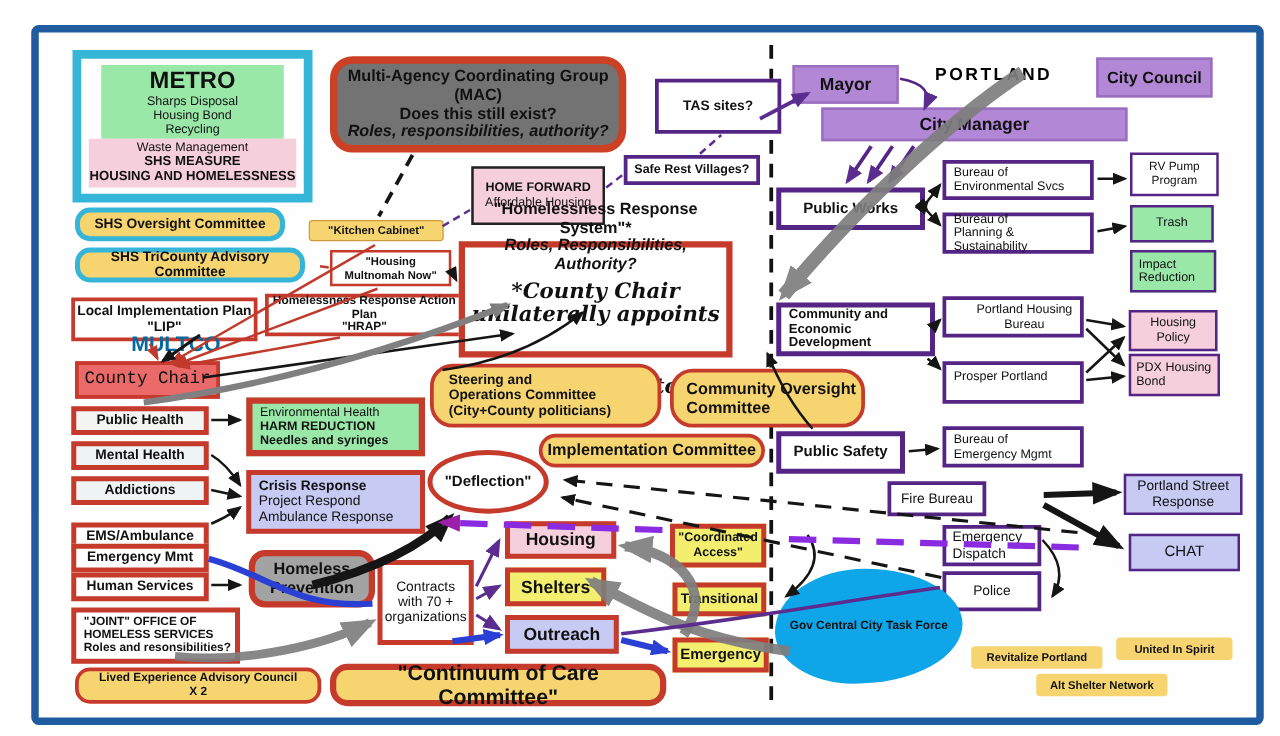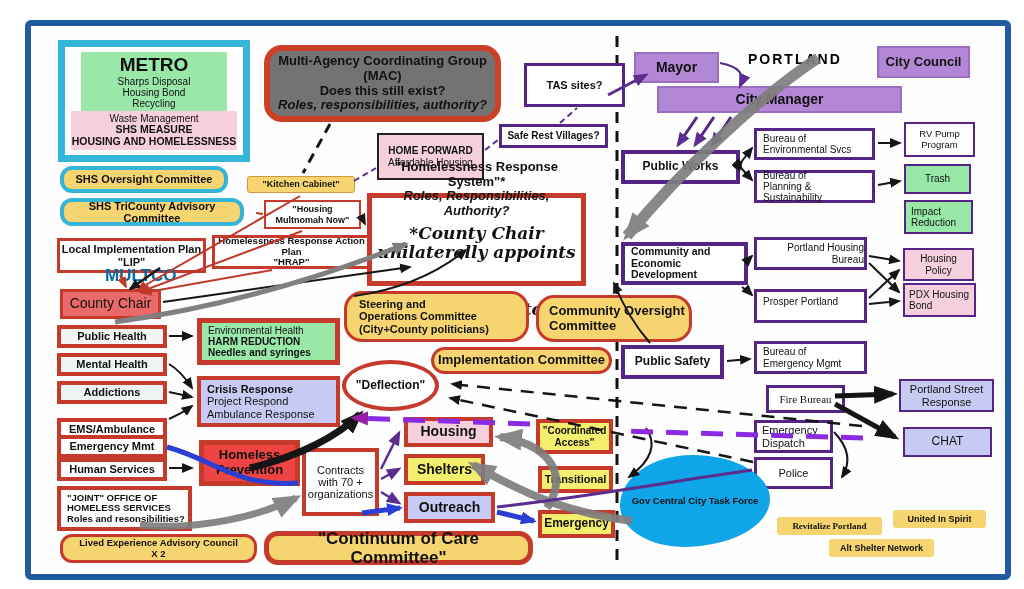--- a/index.html
+++ b/index.html
@@ -98,21 +98,21 @@
   </div>
 
   <div class="bx red5 s13" style="left:367px;top:193px;width:219px;height:93px;">
     <div class="b">"Homelessness Response System"*</div>
     <div class="b it">Roles, Responsibilities, Authority?</div>
     <div class="script" style="margin-top:5px;">*County Chair unilaterally appoints</div>
     <div class="script" style="align-self:flex-start;margin-left:52px;margin-top:38px;">HRS Director</div>
   </div>
 
   <div class="lbl s17" style="left:105px;top:266px;color:#0369a1;">MULTCO</div>
-  <div class="bx s14" style="left:60px;top:289px;width:101px;height:30px;background:#ea6a6a;border:3px solid #c63a2c;">
+  <div class="bx s14" style="left:60px;top:289px;width:116px;height:30px;background:#ea6a6a;border:3px solid #c63a2c;font-family:Liberation Mono, monospace;">
       <div>County Chair</div>
     </div>
 
   <div class="bx red4 b s11" style="left:57px;top:325px;width:110px;height:23px;background:#f2f5f2;">
       <div>Public Health</div>
     </div>
   <div class="bx red4 b s11" style="left:57px;top:353px;width:110px;height:23px;background:#eef3f4;">
       <div>Mental Health</div>
     </div>
   <div class="bx red4 b s11" style="left:57px;top:381px;width:110px;height:23px;background:#eef3f4;">
@@ -131,21 +131,21 @@
   <div class="bx grn red5 s10" style="left:197px;top:318px;width:143px;height:47px;align-items:flex-start;padding-left:6px;text-align:left;">
     <div>Environmental Health</div>
     <div class="b">HARM  REDUCTION</div>
     <div class="b">Needles and syringes</div>
   </div>
   <div class="bx peri red4 s11" style="left:197px;top:376px;width:143px;height:51px;align-items:flex-start;padding-left:6px;text-align:left;">
     <div class="b">Crisis Response</div>
     <div>Project Respond</div>
     <div>Ambulance Response</div>
   </div>
-  <div class="bx red5 b s13" style="left:199px;top:440px;width:101px;height:46px;background:#ef4444;">
+  <div class="bx red5 b s13" style="left:199px;top:440px;width:101px;height:46px;background:#a3a3a3;border-radius:13px;">
     <div>Homeless</div>
       <div>Prevention</div>
   </div>
 
   <div class="bx red4 b s95" style="left:57px;top:486px;width:135px;height:45px;align-items:flex-start;padding-left:6px;text-align:left;">
     <div>"JOINT" OFFICE OF</div>
     <div>HOMELESS SERVICES</div>
     <div>Roles and resonsibilities?</div>
   </div>
   <div class="bx gold rnd b s95" style="left:60px;top:534px;width:197px;height:29px;border:3px solid #c63a2c;">
@@ -231,21 +231,21 @@
     </div>
   <div class="bx grn purb2 s10" style="left:904px;top:200px;width:69px;height:34px;align-items:flex-start;padding-left:5px;text-align:left;">
     <div>Impact</div>
       <div>Reduction</div>
   </div>
 
   <div class="bx purb3 b s105" style="left:621px;top:242px;width:127px;height:43px;border-width:4px;align-items:flex-start;padding-left:6px;text-align:left;">
     <div>Community and</div>
       <div>Economic Development</div>
   </div>
-  <div class="bx purb3 s10" style="left:754px;top:237px;width:113px;height:33px;align-items:flex-end;padding-left:18px;text-align:left;">
+  <div class="bx purb3 s10" style="left:754px;top:237px;width:113px;height:33px;align-items:center;padding-left:18px;text-align:left;">
     <div>Portland Housing</div>
       <div>Bureau</div>
   </div>
   <div class="bx purb3 s10" style="left:754px;top:289px;width:113px;height:34px;align-items:flex-start;padding-left:6px;text-align:left;justify-content:flex-start;padding-top:4px;">
       <div>Prosper Portland</div>
     </div>
   <div class="bx pnk purb2 s10" style="left:903px;top:248px;width:71px;height:33px;">
     <div>Housing</div>
       <div>Policy</div>
   </div>
@@ -254,21 +254,21 @@
       <div>Bond</div>
   </div>
 
   <div class="bx purb3 b s12" style="left:621px;top:345px;width:103px;height:34px;border-width:4px;">
       <div>Public Safety</div>
     </div>
   <div class="bx purb3 s10" style="left:754px;top:341px;width:113px;height:33px;align-items:flex-start;padding-left:6px;text-align:left;">
     <div>Bureau of</div>
       <div>Emergency Mgmt</div>
   </div>
-  <div class="bx purb3 s11" style="left:766px;top:385px;width:79px;height:28px;font-family:Liberation Serif, serif;">
+  <div class="bx purb3 s11" style="left:710px;top:385px;width:79px;height:28px;">
       <div>Fire Bureau</div>
     </div>
   <div class="bx purb3 s11" style="left:754px;top:420px;width:79px;height:33px;align-items:flex-start;padding-left:5px;text-align:left;">
     <div>Emergency</div>
       <div>Dispatch</div>
   </div>
   <div class="bx purb3 s11" style="left:754px;top:457px;width:79px;height:32px;">
       <div>Police</div>
     </div>
 
@@ -277,21 +277,21 @@
       <div>Response</div>
   </div>
   <div class="bx peri purb2 s12" style="left:903px;top:427px;width:89px;height:30px;">
       <div>CHAT</div>
     </div>
 
   <div class="bx b s95" style="left:620px;top:455px;width:150px;height:92px;background:#0ea5e9;border-radius:48% 52% 58% 42% / 55% 48% 52% 45%;">
       <div>Gov Central City Task Force</div>
     </div>
 
-  <div class="bx gold b s9" style="left:777px;top:517px;width:105px;height:18px;border-radius:3px;font-family:Liberation Serif, serif;">
+  <div class="bx gold b s9" style="left:777px;top:517px;width:105px;height:18px;border-radius:3px;">
       <div>Revitalize Portland</div>
     </div>
   <div class="bx gold b s9" style="left:893px;top:510px;width:93px;height:18px;border-radius:3px;">
       <div>United In Spirit</div>
     </div>
   <div class="bx gold b s9" style="left:829px;top:539px;width:105px;height:18px;border-radius:3px;">
       <div>Alt Shelter Network</div>
     </div>
 
   <svg id="front" class="layer">

